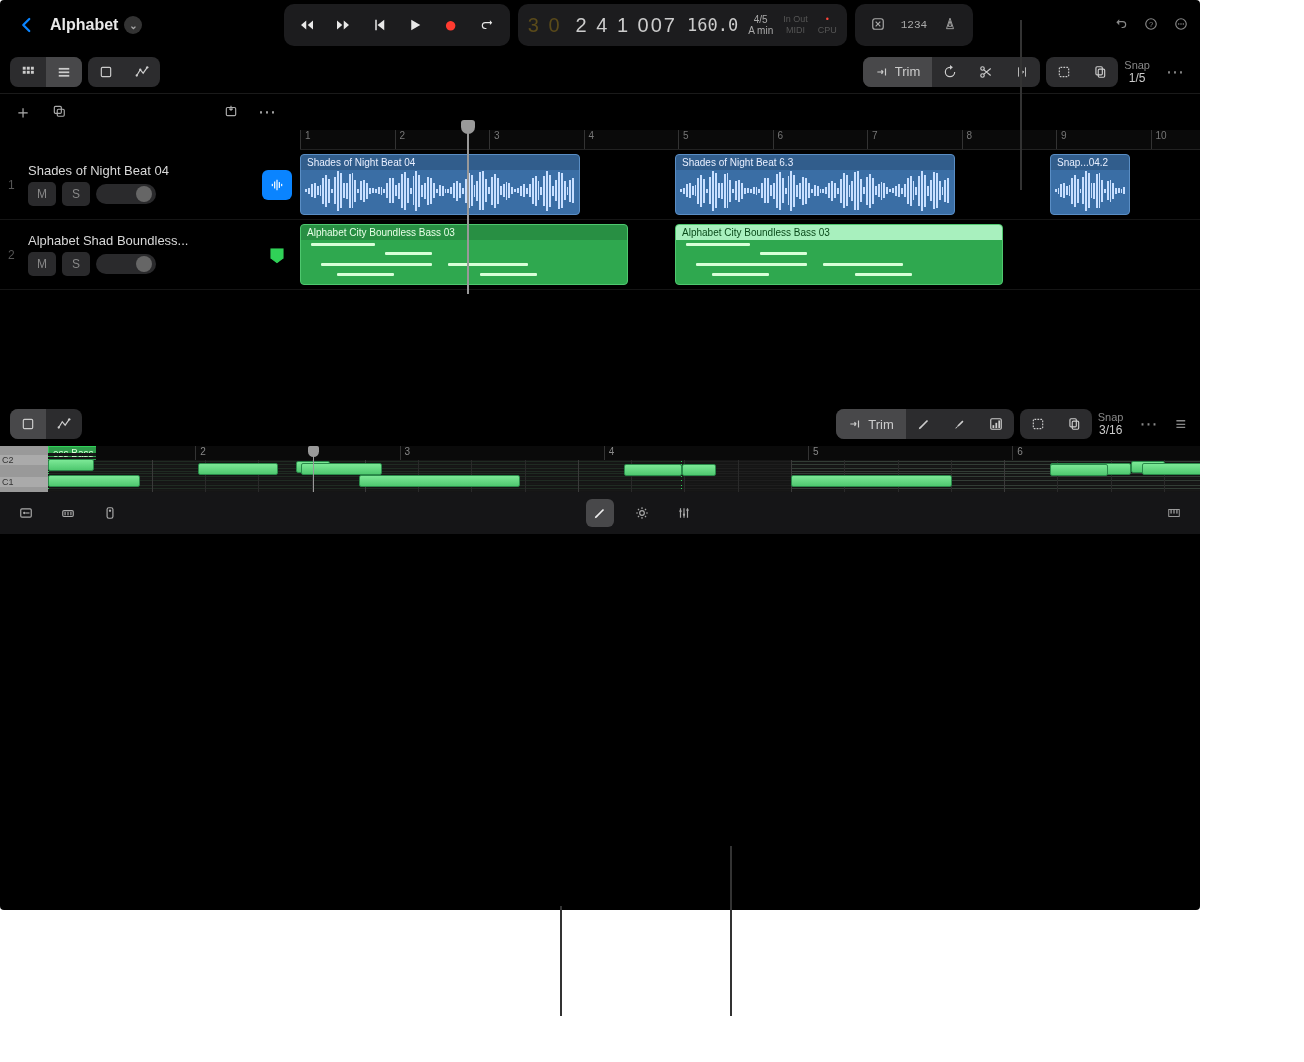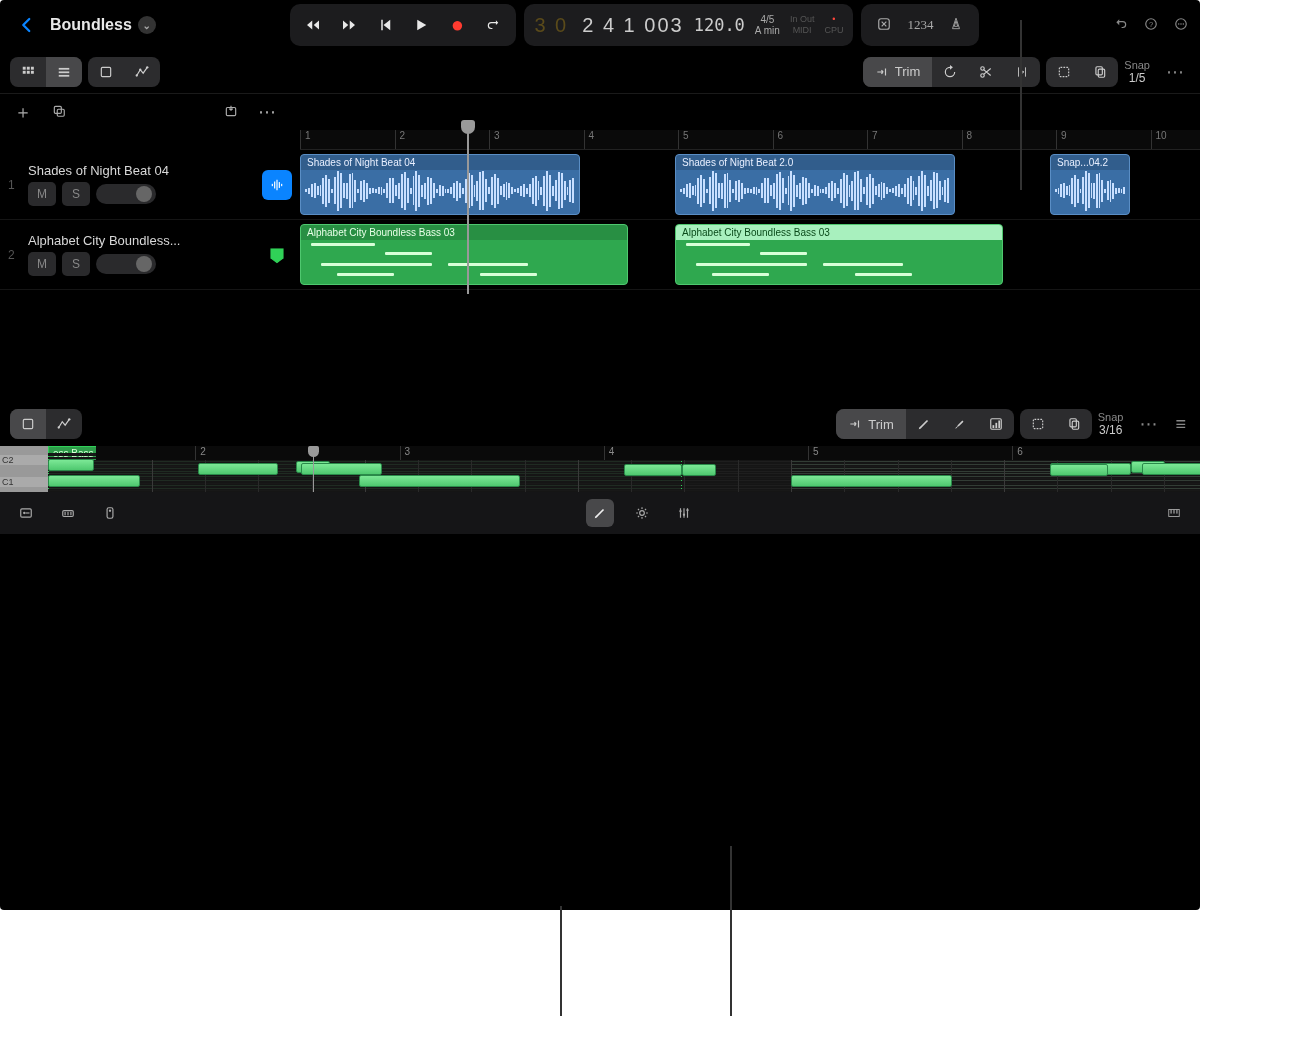--- a/index.html
+++ b/index.html
@@ -104,21 +104,21 @@
 
 <div class="app">
 
   <div class="topbar">
     <div class="back">
       <svg class="icon" viewBox="0 0 24 24">
           <path d="M15 4l-8 8 8 8" stroke="#0a84ff" stroke-width="3" fill="none" stroke-linecap="round" stroke-linejoin="round"></path>
         </svg>
     </div>
     <div class="title">
-      <span>Boundless</span>
+      <span>Alphabet</span>
       <span class="chev">⌄</span>
     </div>
 
     <div class="transport">
       <div class="tbtn">
           <svg class="icon" viewBox="0 0 24 24">
             <path d="M11 6l-7 6 7 6V6zm9 0l-7 6 7 6V6z"></path>
           </svg>
         </div>
       <div class="tbtn">
@@ -138,22 +138,22 @@
         </div>
       <div class="tbtn rec">●</div>
       <div class="tbtn">
           <svg class="icon sm" viewBox="0 0 24 24">
             <path d="M17 4l4 4-4 4V9H9a4 4 0 000 8h2v2H9a6 6 0 010-12h8V4z"></path>
           </svg>
         </div>
     </div>
 
     <div class="lcd">
-      <span class="bars"><span class="dim">3 0</span> <span>2 4 1 003</span></span>
-      <span class="tempo">120.0</span>
+      <span class="bars"><span class="dim">3 0</span> <span>2 4 1 007</span></span>
+      <span class="tempo">160.0</span>
       <span class="sig">
         <span>4/5</span>
         <span>A min</span>
       </span>
       <span class="sig mini">
         <span>In  Out</span>
         <span>MIDI</span>
       </span>
       <span class="sig mini">
         <span style="color:#ff453a">•</span>
@@ -161,21 +161,21 @@
       </span>
     </div>
 
     <div class="rgroup">
       <span class="ricon">
         <svg class="icon sm" viewBox="0 0 24 24">
             <rect x="3" y="3" width="18" height="18" rx="4" fill="none" stroke="currentColor" stroke-width="2"></rect>
             <path d="M8 8l8 8M16 8l-8 8" stroke="currentColor" stroke-width="2"></path>
           </svg>
       </span>
-      <span class="ricon" style="font-family:Liberation Serif, serif; font-size:13px;">1234</span>
+      <span class="ricon" style="font-family:Liberation Mono, monospace; font-size:11px;">1234</span>
       <span class="ricon">
         <svg class="icon sm" viewBox="0 0 24 24">
             <path d="M12 2L6 20h12L12 2zm0 5l3 9H9l3-9z" fill="none" stroke="currentColor" stroke-width="1.5"></path>
           </svg>
       </span>
     </div>
 
     <div class="topright">
       <span class="tricon"><svg class="icon sm" viewBox="0 0 24 24">
             <path d="M9 14l-5-5 5-5v3h6a6 6 0 010 12h-2v-2h2a4 4 0 000-8H9v5z"></path>
@@ -326,21 +326,21 @@
               <rect x="7" y="6" width="2" height="12"></rect>
               <rect x="11" y="3" width="2" height="18"></rect>
               <rect x="15" y="7" width="2" height="10"></rect>
               <rect x="19" y="10" width="2" height="4"></rect>
             </svg>
           </div>
       </div>
       <div class="trackrow">
         <div class="tracknum">2</div>
         <div class="trackinfo">
-          <div class="trackname">Alphabet City Boundless...</div>
+          <div class="trackname">Alphabet Shad Boundless...</div>
           <div class="trackctrls">
             <div class="msbtn">M</div>
             <div class="msbtn">S</div>
             <div class="fader"></div>
           </div>
         </div>
         <div class="trackicon midi">
             <svg class="icon" viewBox="0 0 24 24" stroke="#30d158" fill="none" stroke-width="1.5">
               <rect x="4" y="4" width="16" height="12"></rect>
               <path d="M4 16l8 6 8-6M8 4v12M12 4v12M16 4v12"></path>
@@ -443,21 +443,21 @@
               <span style="height:21px"></span>
               <span style="height:37px"></span>
               <span style="height:35px"></span>
               <span style="height:19px"></span>
               <span style="height:8px"></span>
               <span style="height:22px"></span>
               <span style="height:25px"></span>
             </div>
         </div>
         <div class="region audio" style="left:375px; width:280px;">
-          <div class="rlabel">Shades of Night Beat 2.0</div>
+          <div class="rlabel">Shades of Night Beat 6.3</div>
           <div class="wave">
               <span style="height:3px"></span>
               <span style="height:6px"></span>
               <span style="height:13px"></span>
               <span style="height:15px"></span>
               <span style="height:9px"></span>
               <span style="height:11px"></span>
               <span style="height:26px"></span>
               <span style="height:32px"></span>
               <span style="height:24px"></span>

